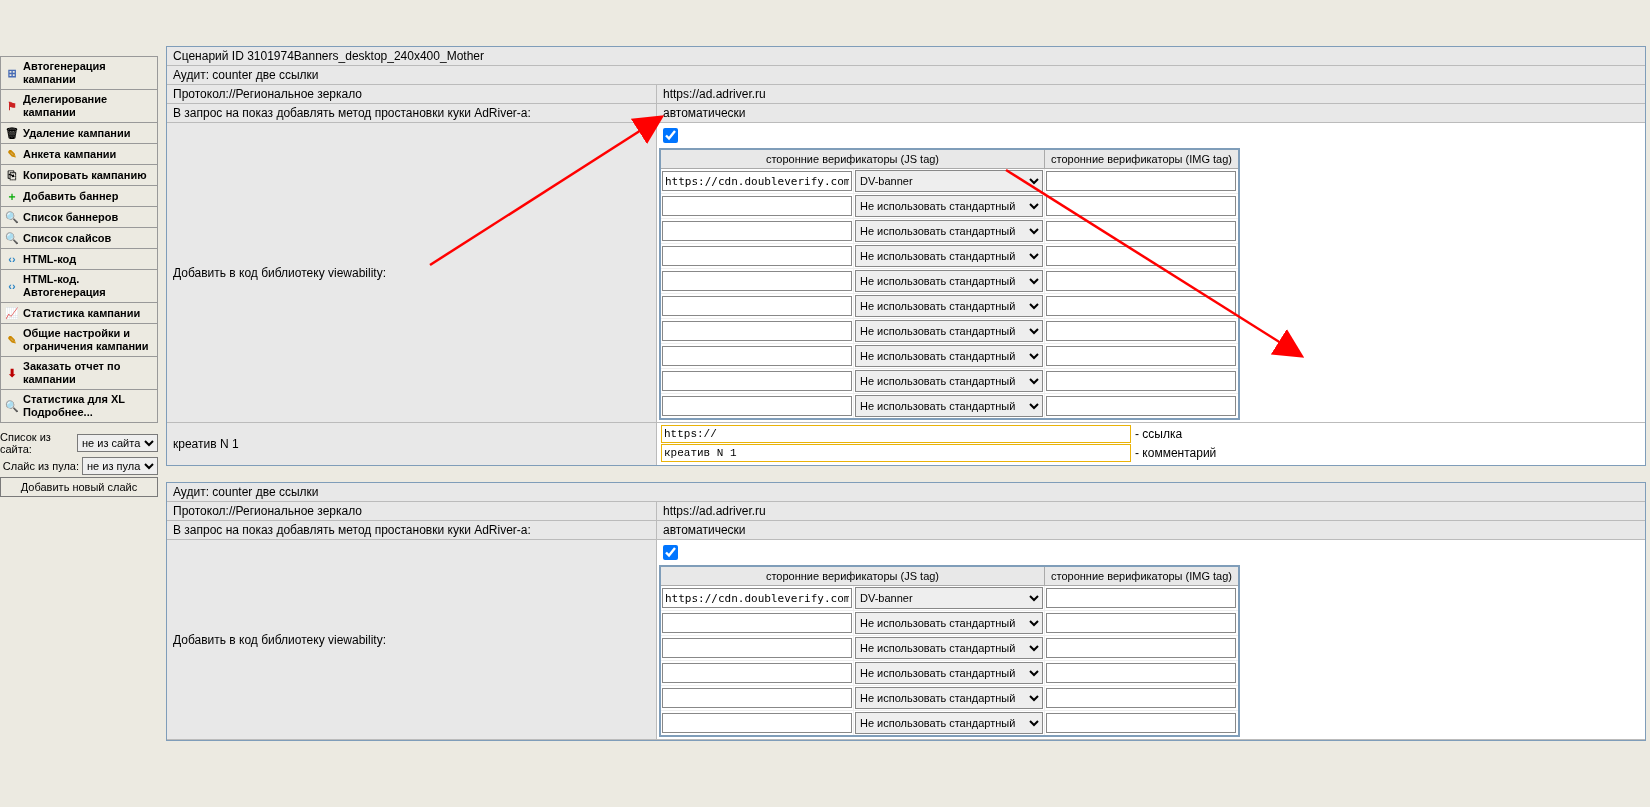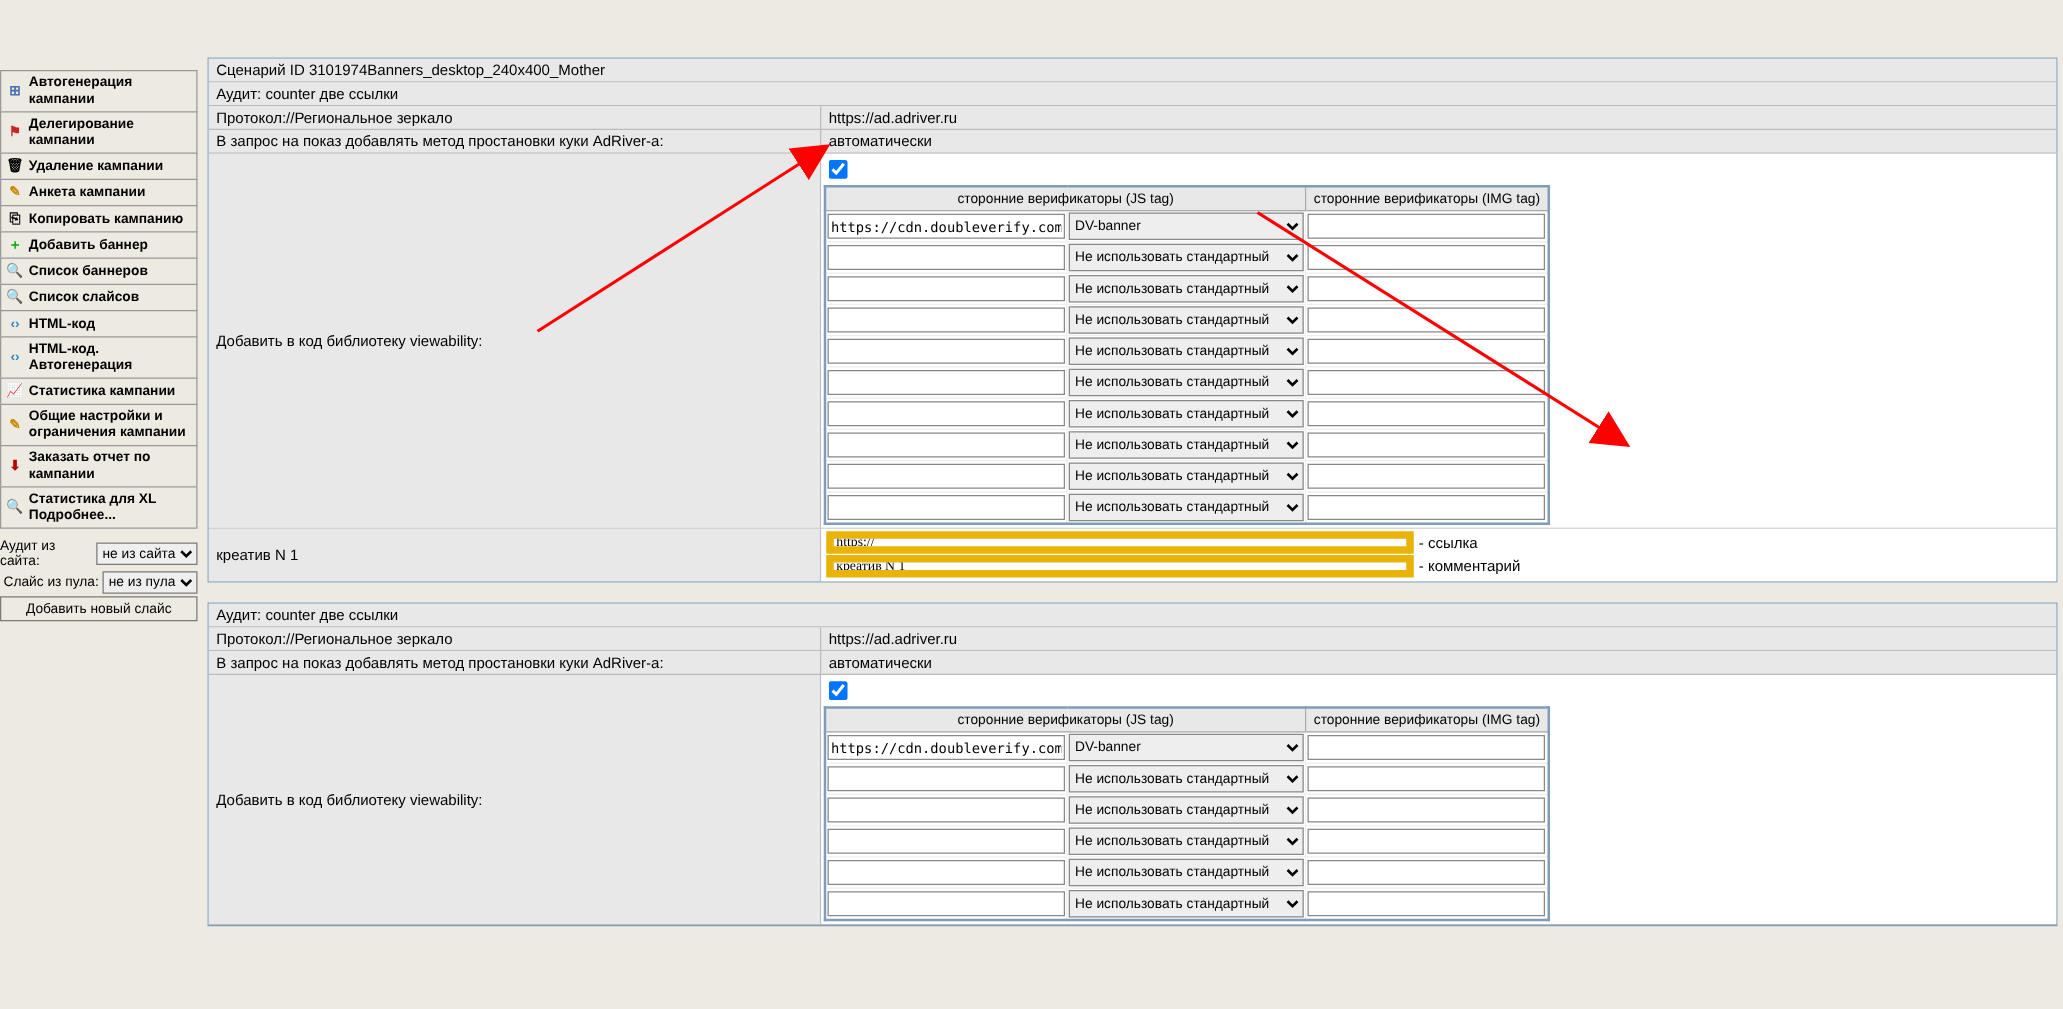--- a/index.html
+++ b/index.html
@@ -53,21 +53,21 @@
   .verif-table { border: 2px solid #7f9db9; border-collapse: collapse; }
   .verif-table th { background: #e8e8e8; font-weight: normal; font-size: 11px; padding: 3px 6px; border: 1px solid #aaa; }
   .verif-table td { padding: 1px; border: 1px solid #eee; }
   .js-url-input { width: 190px; height: 20px; font-family: monospace; font-size: 11px; border: 1px solid #888; padding: 0 2px;}
   .js-type-select { width: 188px; height: 22px; font-size: 11px; border: 1px solid #888; background: #eee;}
   .img-input { width: 190px; height: 20px; border: 1px solid #888; }
   input[type=checkbox] { width:15px; height:15px; }
   
   .creative-area .right-cell { flex-direction: column; align-items: stretch; padding: 2px 4px;}
   .cre-row { display:flex; align-items:center; margin-bottom: 1px;}
-  .cre-row input[type=text] { flex:0 0 470px; height:18px; border:6px solid #eab308; font-size:11px; padding:0 2px; font-family:Liberation Serif, serif;}
+  .cre-row input[type=text] { flex:0 0 470px; height:18px; border:1px solid #eab308; font-size:11px; padding:0 2px; font-family:Liberation Mono, monospace;}
   .cre-row span { margin-left: 4px; font-size: 12px;}
   
   .arrow-overlay { position: absolute; pointer-events: none; top:0; left:0; width:1650px; height:807px; z-index: 50;}
 </style>
 </head>
 <body>
 
 <div class="sidebar">
   <div class="side-item">
       <span class="icon" style="color:#4a6db5;">⊞</span>
@@ -121,21 +121,21 @@
       <span class="icon" style="color:#b00;">⬇</span>
       <span>Заказать отчет по кампании</span>
     </div>
   <div class="side-item" style="border-bottom:1px solid #999;">
       <span class="icon" style="color:#36c;">🔍</span>
       <span>Статистика для XL Подробнее...</span>
     </div>
 
   <div class="side-controls">
     <div class="row">
-      <label>Аудит из сайта:</label>
+      <label>Список из сайта:</label>
       <select class="tiny"><option>не из сайта</option></select>
     </div>
     <div class="row">
       <label>Слайс из пула:</label>
       <select class="tiny"><option>не из пула</option></select>
     </div>
     <button class="add-slice-btn">Добавить новый слайс</button>
   </div>
 </div>
 

